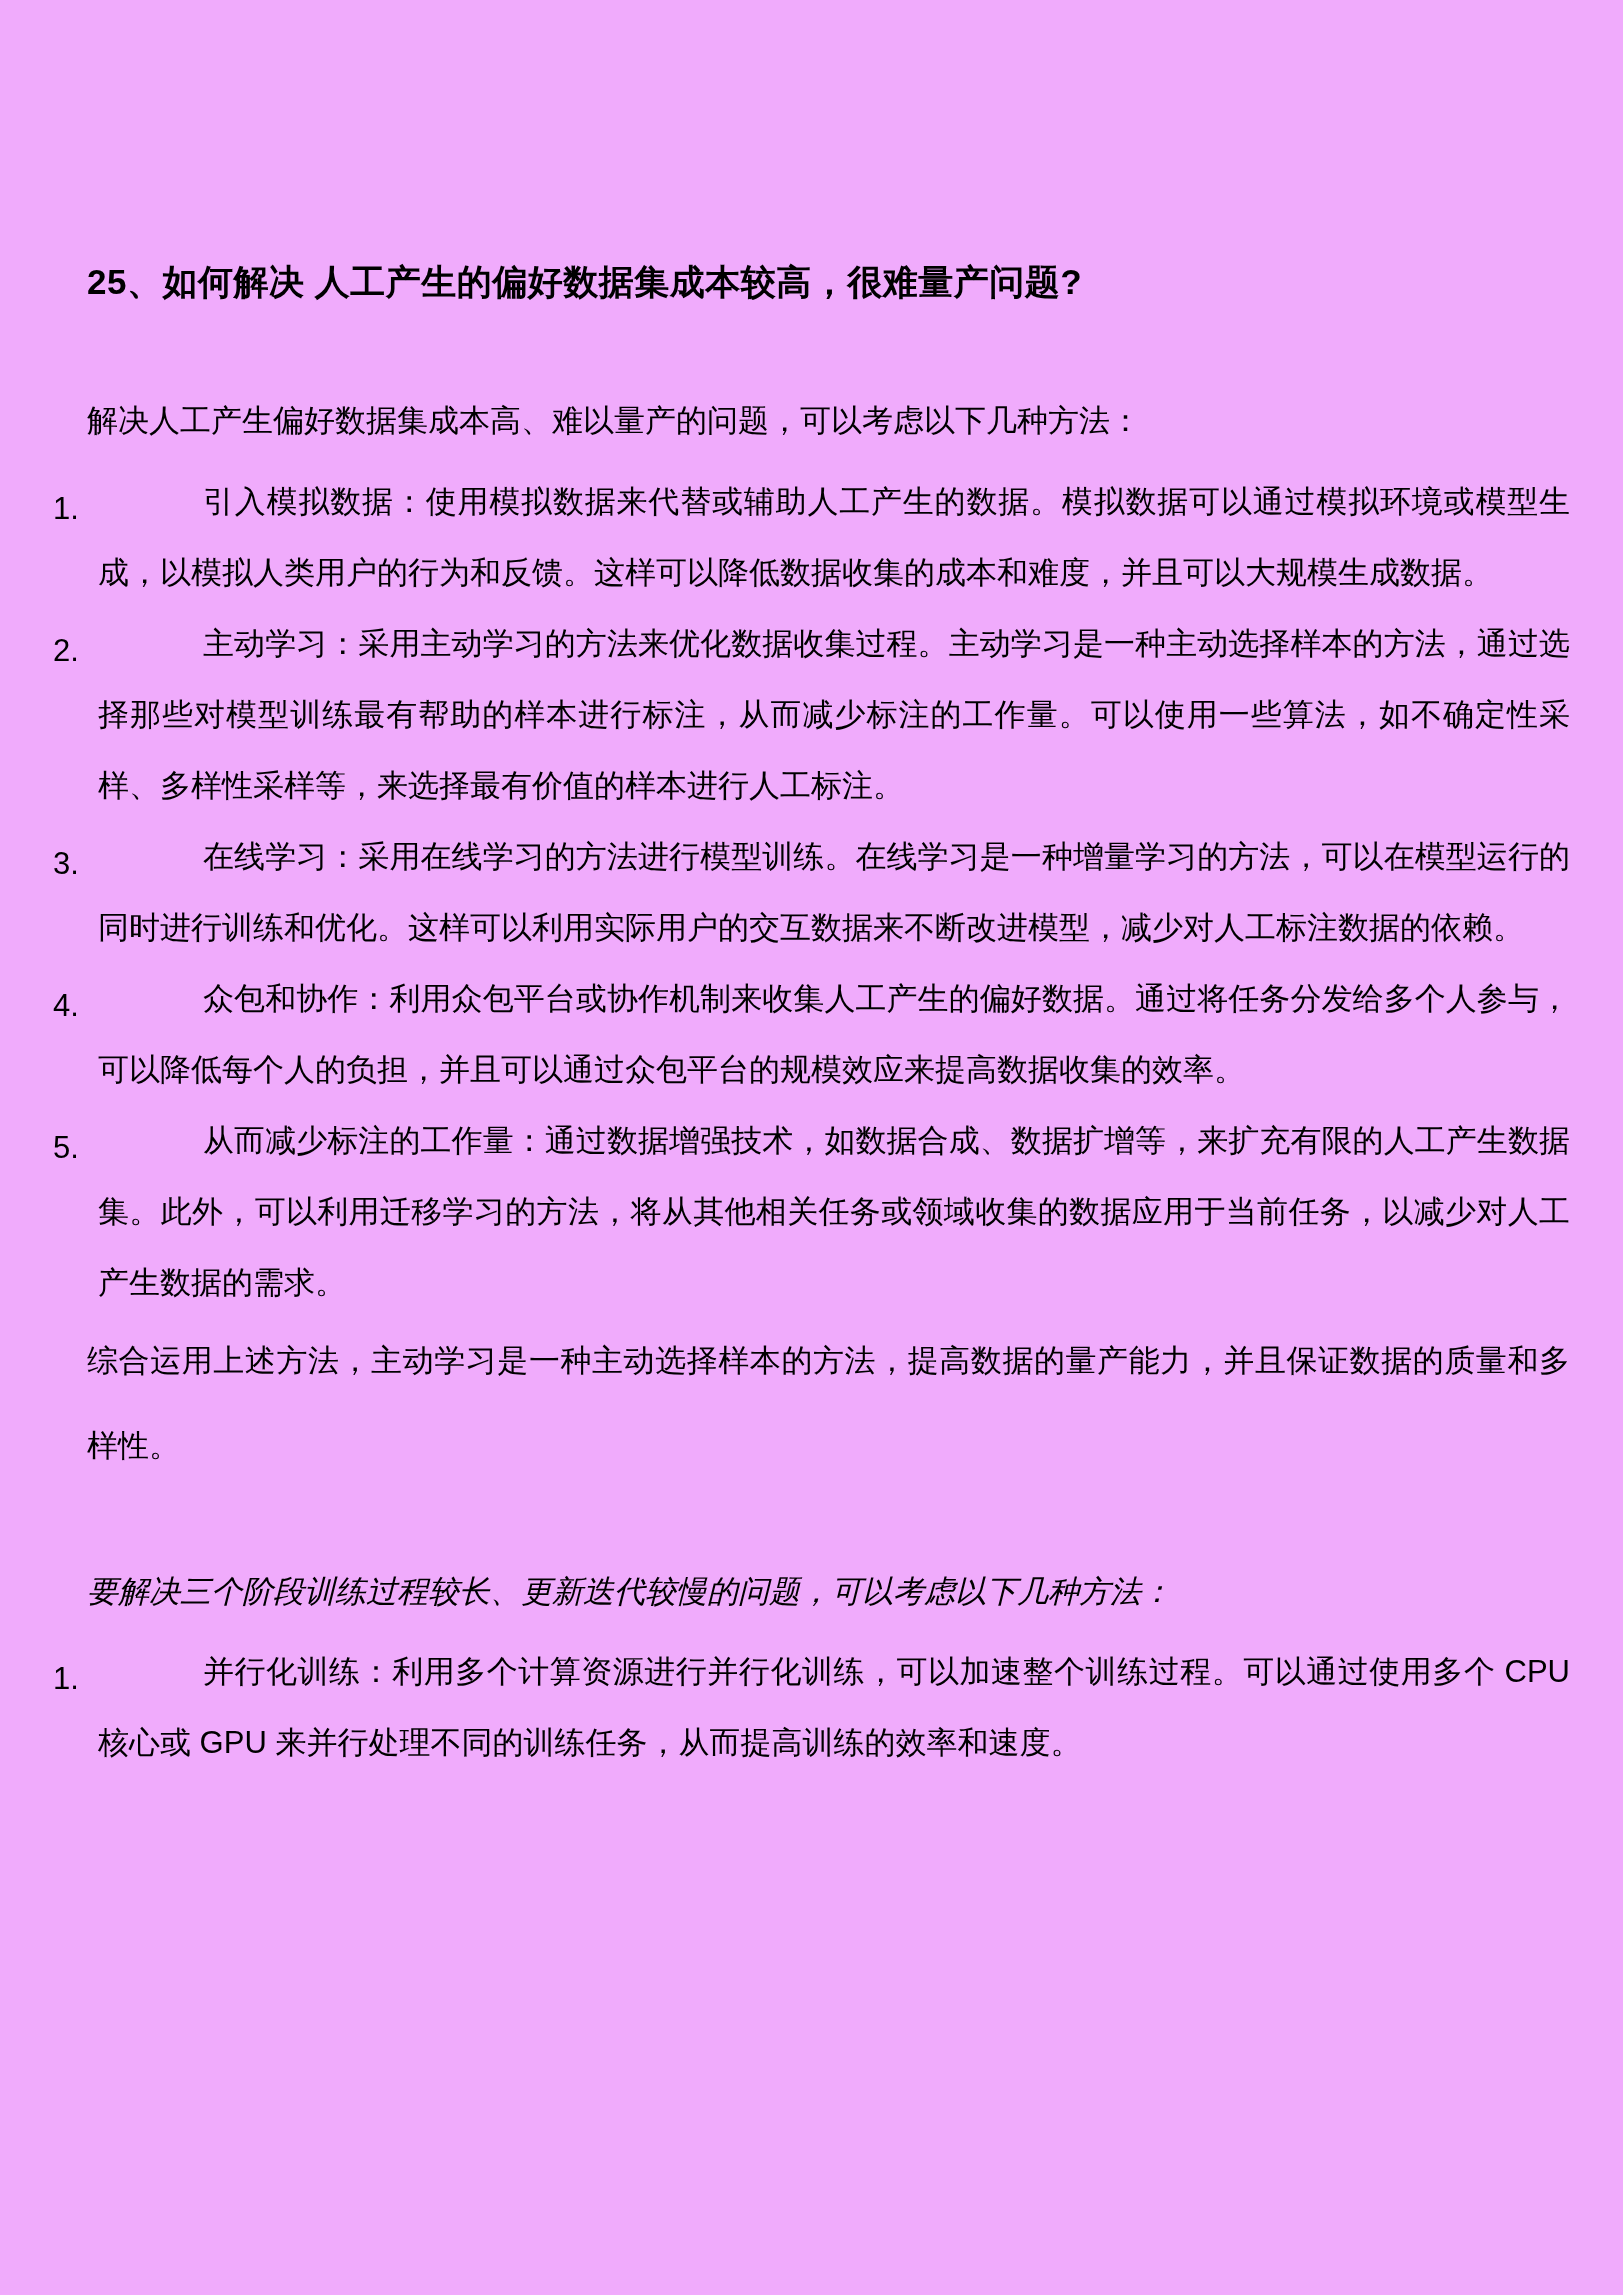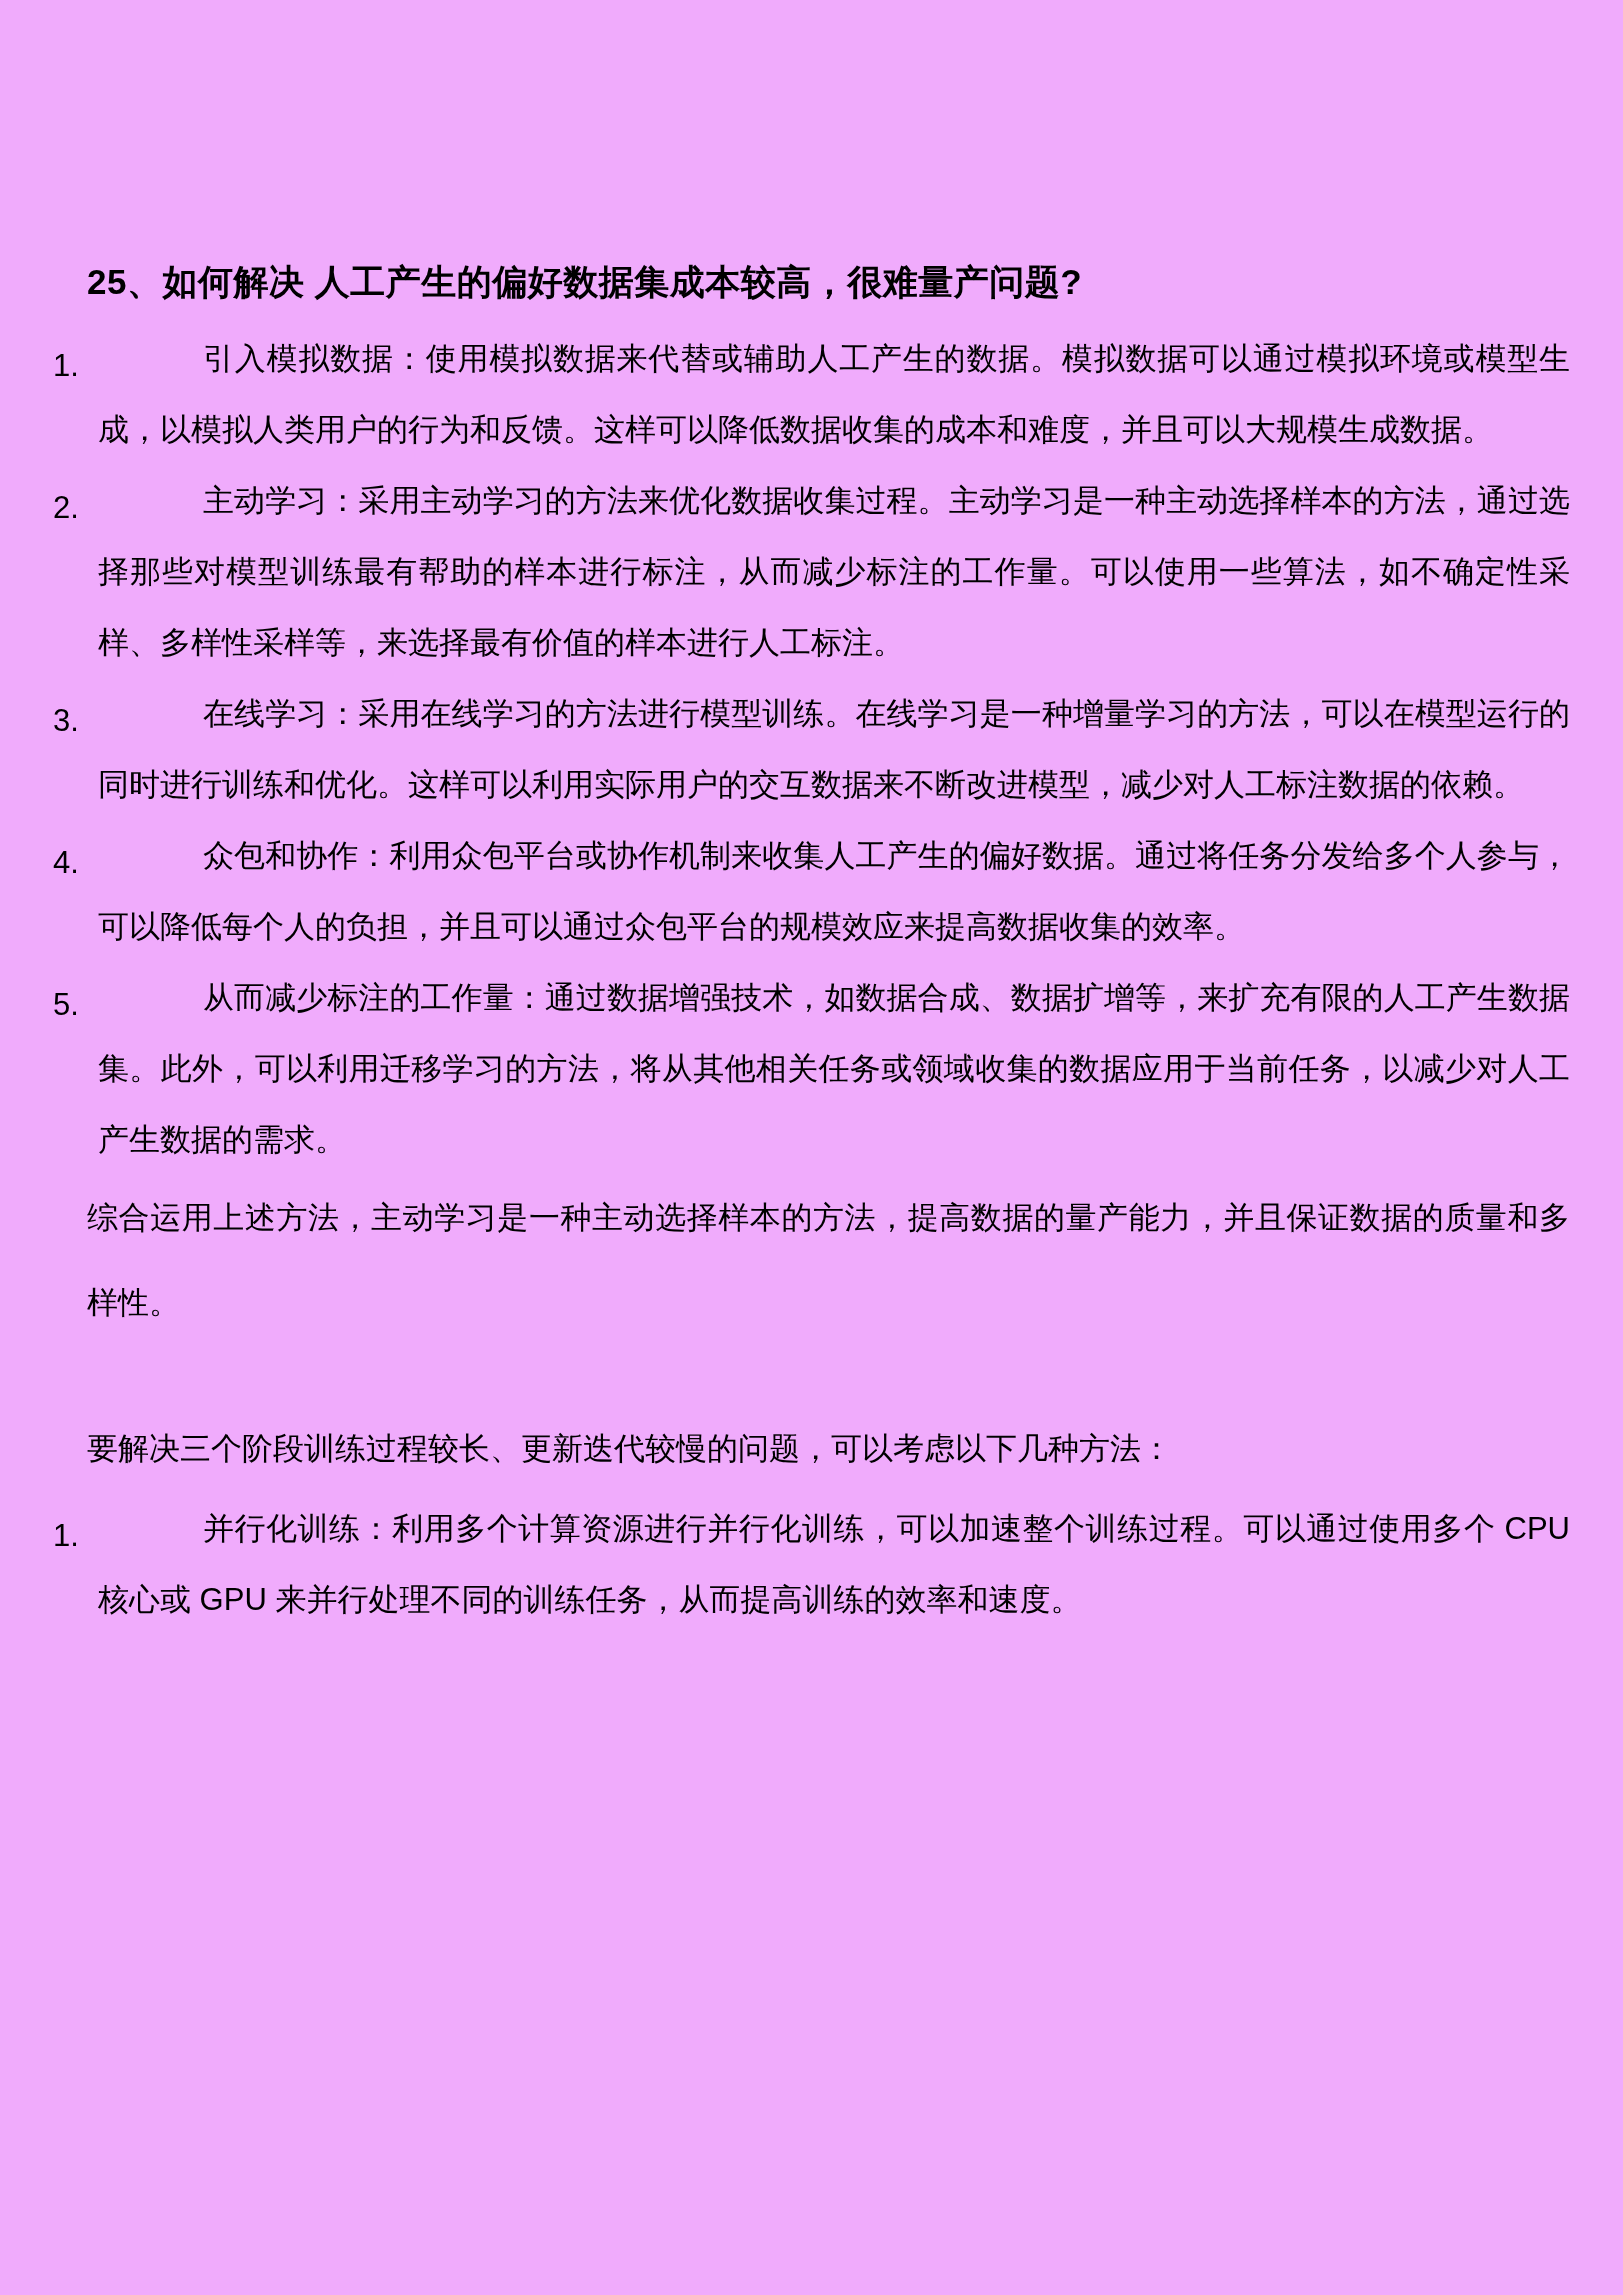--- a/index.html
+++ b/index.html
@@ -27,21 +27,21 @@
   }
   #q25-heading { margin-top: 244px; }
   #q26-heading { margin-top: 149px; }
   .para {
     margin: 0 53px 0 87px;
     font-size: 31px;
     line-height: 85px;
     text-align: justify;
   }
   #s25-intro { margin-top: 58px; }
-  #s26-intro { margin-top: 61px; }
+  #s26-intro { margin-top: 61px; font-style: italic; }
   .num-list {
     margin: 2.7px 0 0 0;
     padding: 0;
     list-style: none;
   }
   .num-list .li {
     position: relative;
     margin: 0;
   }
   .li .li-marker {
@@ -65,20 +65,21 @@
     text-align: justify;
   }
 </style>
 </head>
 <body>
 
 <div class="page">
 
   <h1 class="q-heading" id="q25-heading">25、如何解决 人工产生的偏好数据集成本较高，很难量产问题?</h1>
 
+  <p class="para" id="s25-intro">解决人工产生偏好数据集成本高、难以量产的问题，可以考虑以下几种方法：</p>
 
   <div class="num-list">
 
     <div class="li">
       <span class="li-marker">1.</span>
       <div class="li-text">引入模拟数据：使用模拟数据来代替或辅助人工产生的数据。模拟数据可以通过模拟环境或模型生成，以模拟人类用户的行为和反馈。这样可以降低数据收集的成本和难度，并且可以大规模生成数据。</div>
     </div>
 
     <div class="li">
       <span class="li-marker">2.</span>

